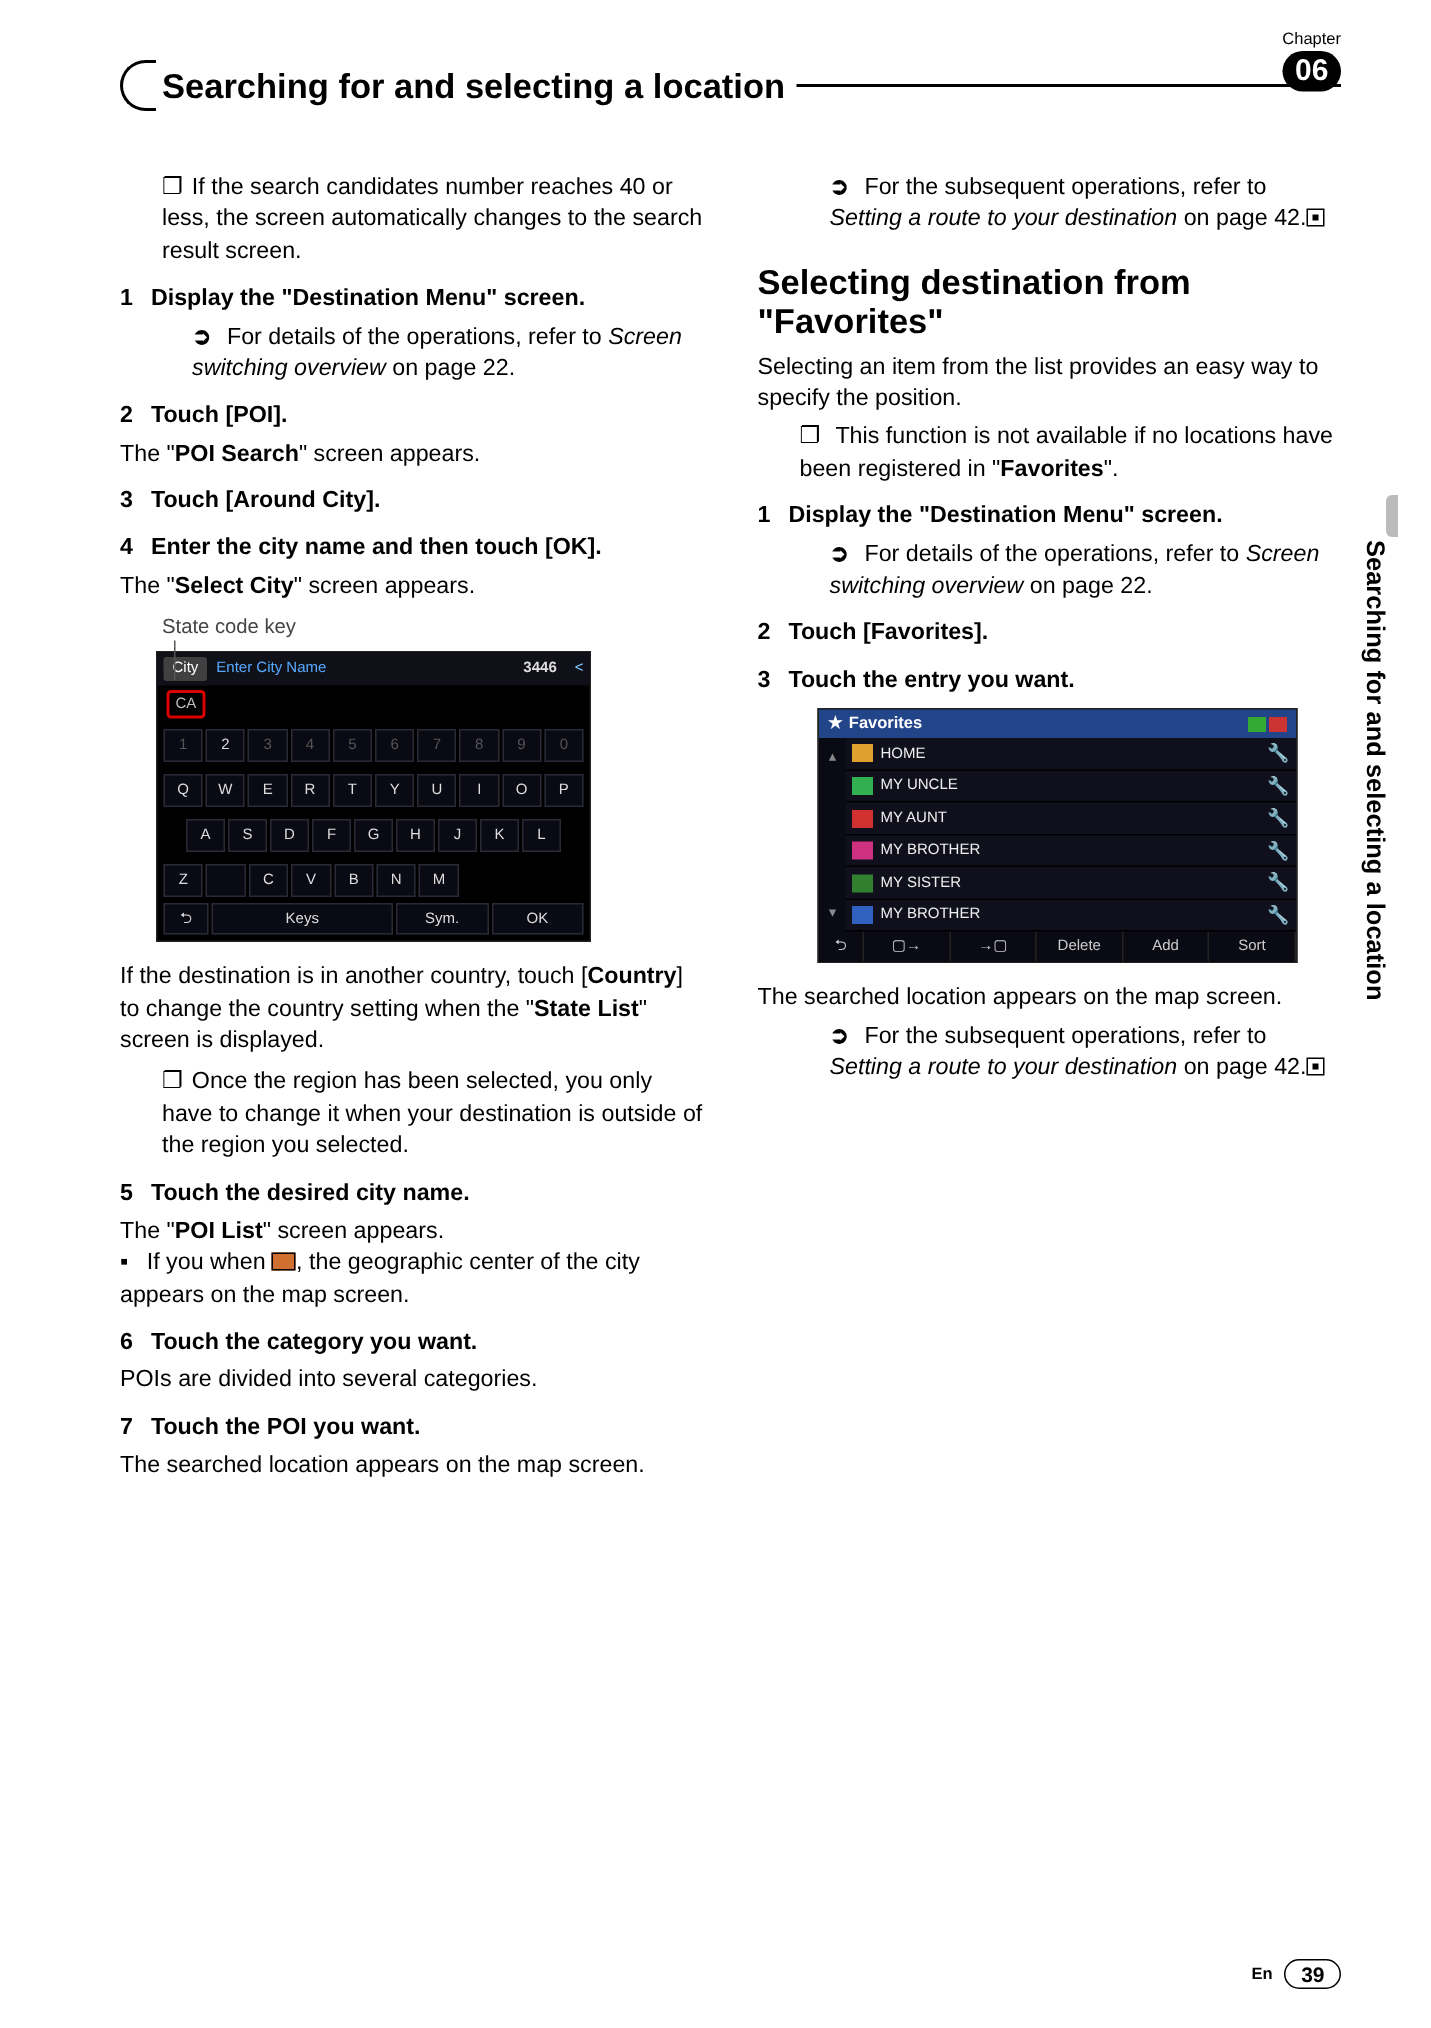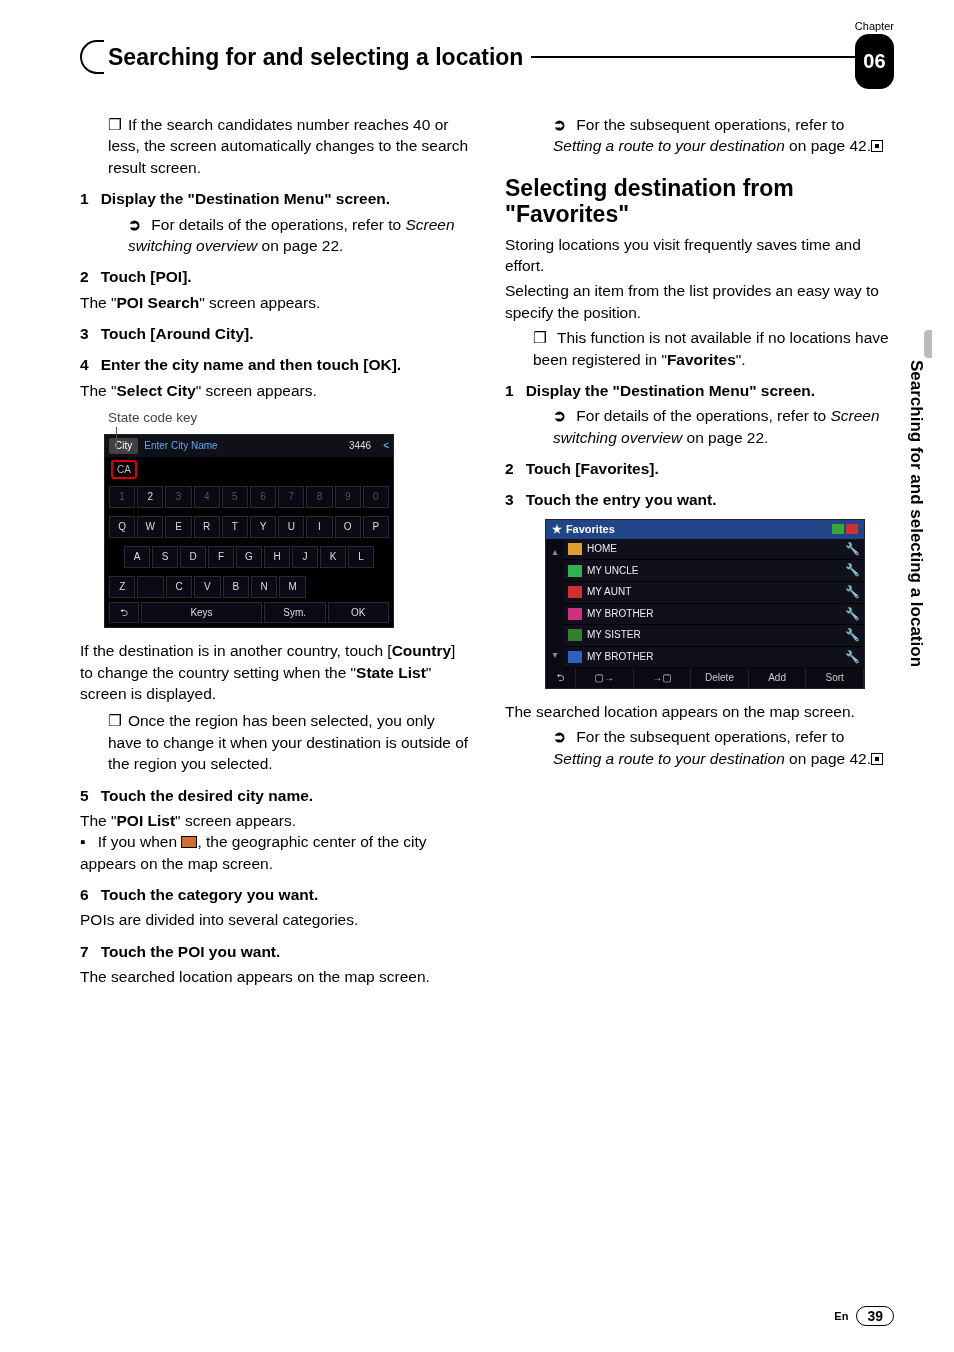--- a/index.html
+++ b/index.html
@@ -4,21 +4,21 @@
 <style>
   * { box-sizing: border-box; margin: 0; padding: 0; }
   html, body { width: 954px; height: 1352px; background: #fff; font-family: Arial, Helvetica, sans-serif; color: #000; }
   .page { position: relative; width: 954px; height: 1352px; padding: 40px 60px 30px 80px; }
   .header-bar { display: flex; align-items: center; margin-bottom: 40px; }
   .header-bracket { border: 2px solid #000; border-right: none; border-radius: 20px 0 0 20px; height: 34px; width: 24px; margin-right: -4px; }
   .header-title { font-size: 23px; font-weight: bold; padding: 2px 8px; flex: 0 0 auto; }
   .header-line { flex: 1; height: 2px; background: #000; }
   .header-chapter { position: absolute; right: 60px; top: 20px; text-align: center; }
   .chapter-label { font-size: 11px; font-weight: normal; }
-  .chapter-num { background: #000; color: #fff; font-weight: bold; font-size: 20px; padding: 16px 8px; border-radius: 14px; margin-top: 2px; display: inline-block; }
+  .chapter-num { background: #000; color: #fff; font-weight: bold; font-size: 20px; padding: 2px 8px; border-radius: 14px; margin-top: 2px; display: inline-block; }
   .columns { display: flex; gap: 36px; }
   .col { flex: 1; font-size: 15.5px; line-height: 1.38; }
   .note-square::before { content: "❐"; margin-right: 6px; }
   .note-arrow::before { content: "➲"; margin-right: 6px; font-weight: bold; }
   .note-bullet::before { content: "▪"; margin-right: 8px; }
   .step-num { font-weight: bold; margin-right: 12px; }
   .step-text { font-weight: bold; }
   .body-para { margin: 0 0 4px 0; }
   .indent { padding-left: 28px; }
   .indent2 { padding-left: 48px; }
@@ -26,21 +26,21 @@
   .bold { font-weight: bold; }
   .end-stop { display: inline-block; width: 12px; height: 12px; border: 1px solid #000; position: relative; vertical-align: -1px; }
   .end-stop::after { content: ""; position: absolute; top: 3px; left: 3px; width: 4px; height: 4px; background: #000; }
   .section-head { font-size: 23px; font-weight: bold; line-height: 1.15; margin: 18px 0 6px 0; }
   .caption-small { font-size: 13.5px; color: #444; }
   
   .embed1 { width: 290px; margin: 6px 0 12px 24px; background: #000; color: #ccc; font-size: 10px; border: 1px solid #222; }
   .emb1-top { display: flex; align-items: center; padding: 3px 4px; gap: 6px; background: #101018; }
   .emb1-tab { background: #404040; color: #fff; padding: 1px 6px; border-radius: 2px; font-size: 10px; }
   .emb1-hint { color: #5af; font-size: 10px; }
-  .emb1-count { margin-left: auto; color: #ddd; }
+  .emb1-count { margin-left: auto; color: #ddd; font-weight: bold; }
   .emb1-state { position: relative; padding: 3px 6px; }
   .emb1-state-key { display: inline-block; border: 2px solid #d00; border-radius: 3px; padding: 1px 4px; font-size: 10px; color: #bbb; }
   .kbd { display: grid; grid-template-columns: repeat(10, 1fr); gap: 2px; padding: 4px; }
   .kbd .k { background: #0a0a14; border: 1px solid #2a2a36; text-align: center; padding: 3px 0; font-size: 10px; color: #ddd; }
   .kbd .kdim { color: #555; }
   .emb1-bot { display: flex; gap: 2px; padding: 0 4px 4px 4px; }
   .emb1-bot div { flex: 1; background: #0a0a14; border: 1px solid #2a2a36; text-align: center; padding: 3px 0; font-size: 10px; color: #ddd; }
   .emb1-bot .back { flex: 0 0 30px; }
   .callout-line { position: absolute; width: 1px; height: 26px; background: #555; left: 36px; top: 18px; }
   
@@ -229,21 +229,20 @@
 
     </div>
 
     <div class="col">
 
       <div class="indent2 note-arrow blk">
         <span>For the subsequent operations, refer to </span><span class="italic">Setting a route to your destination</span><span> on page 42.</span><span class="end-stop"></span>
       </div>
 
       <div class="section-head">Selecting destination from "Favorites"</div>
-      <div class="body-para">Storing locations you visit frequently saves time and effort.</div>
       <div class="body-para">Selecting an item from the list provides an easy way to specify the position.</div>
 
       <div class="indent note-square blk">
         <span>This function is not available if no locations have been registered in "</span><span class="bold">Favorites</span><span>".</span>
       </div>
 
       <div class="steps">
         <div class="step">
           <span class="step-num">1</span><span class="step-text">Display the "Destination Menu" screen.</span>
         </div>

